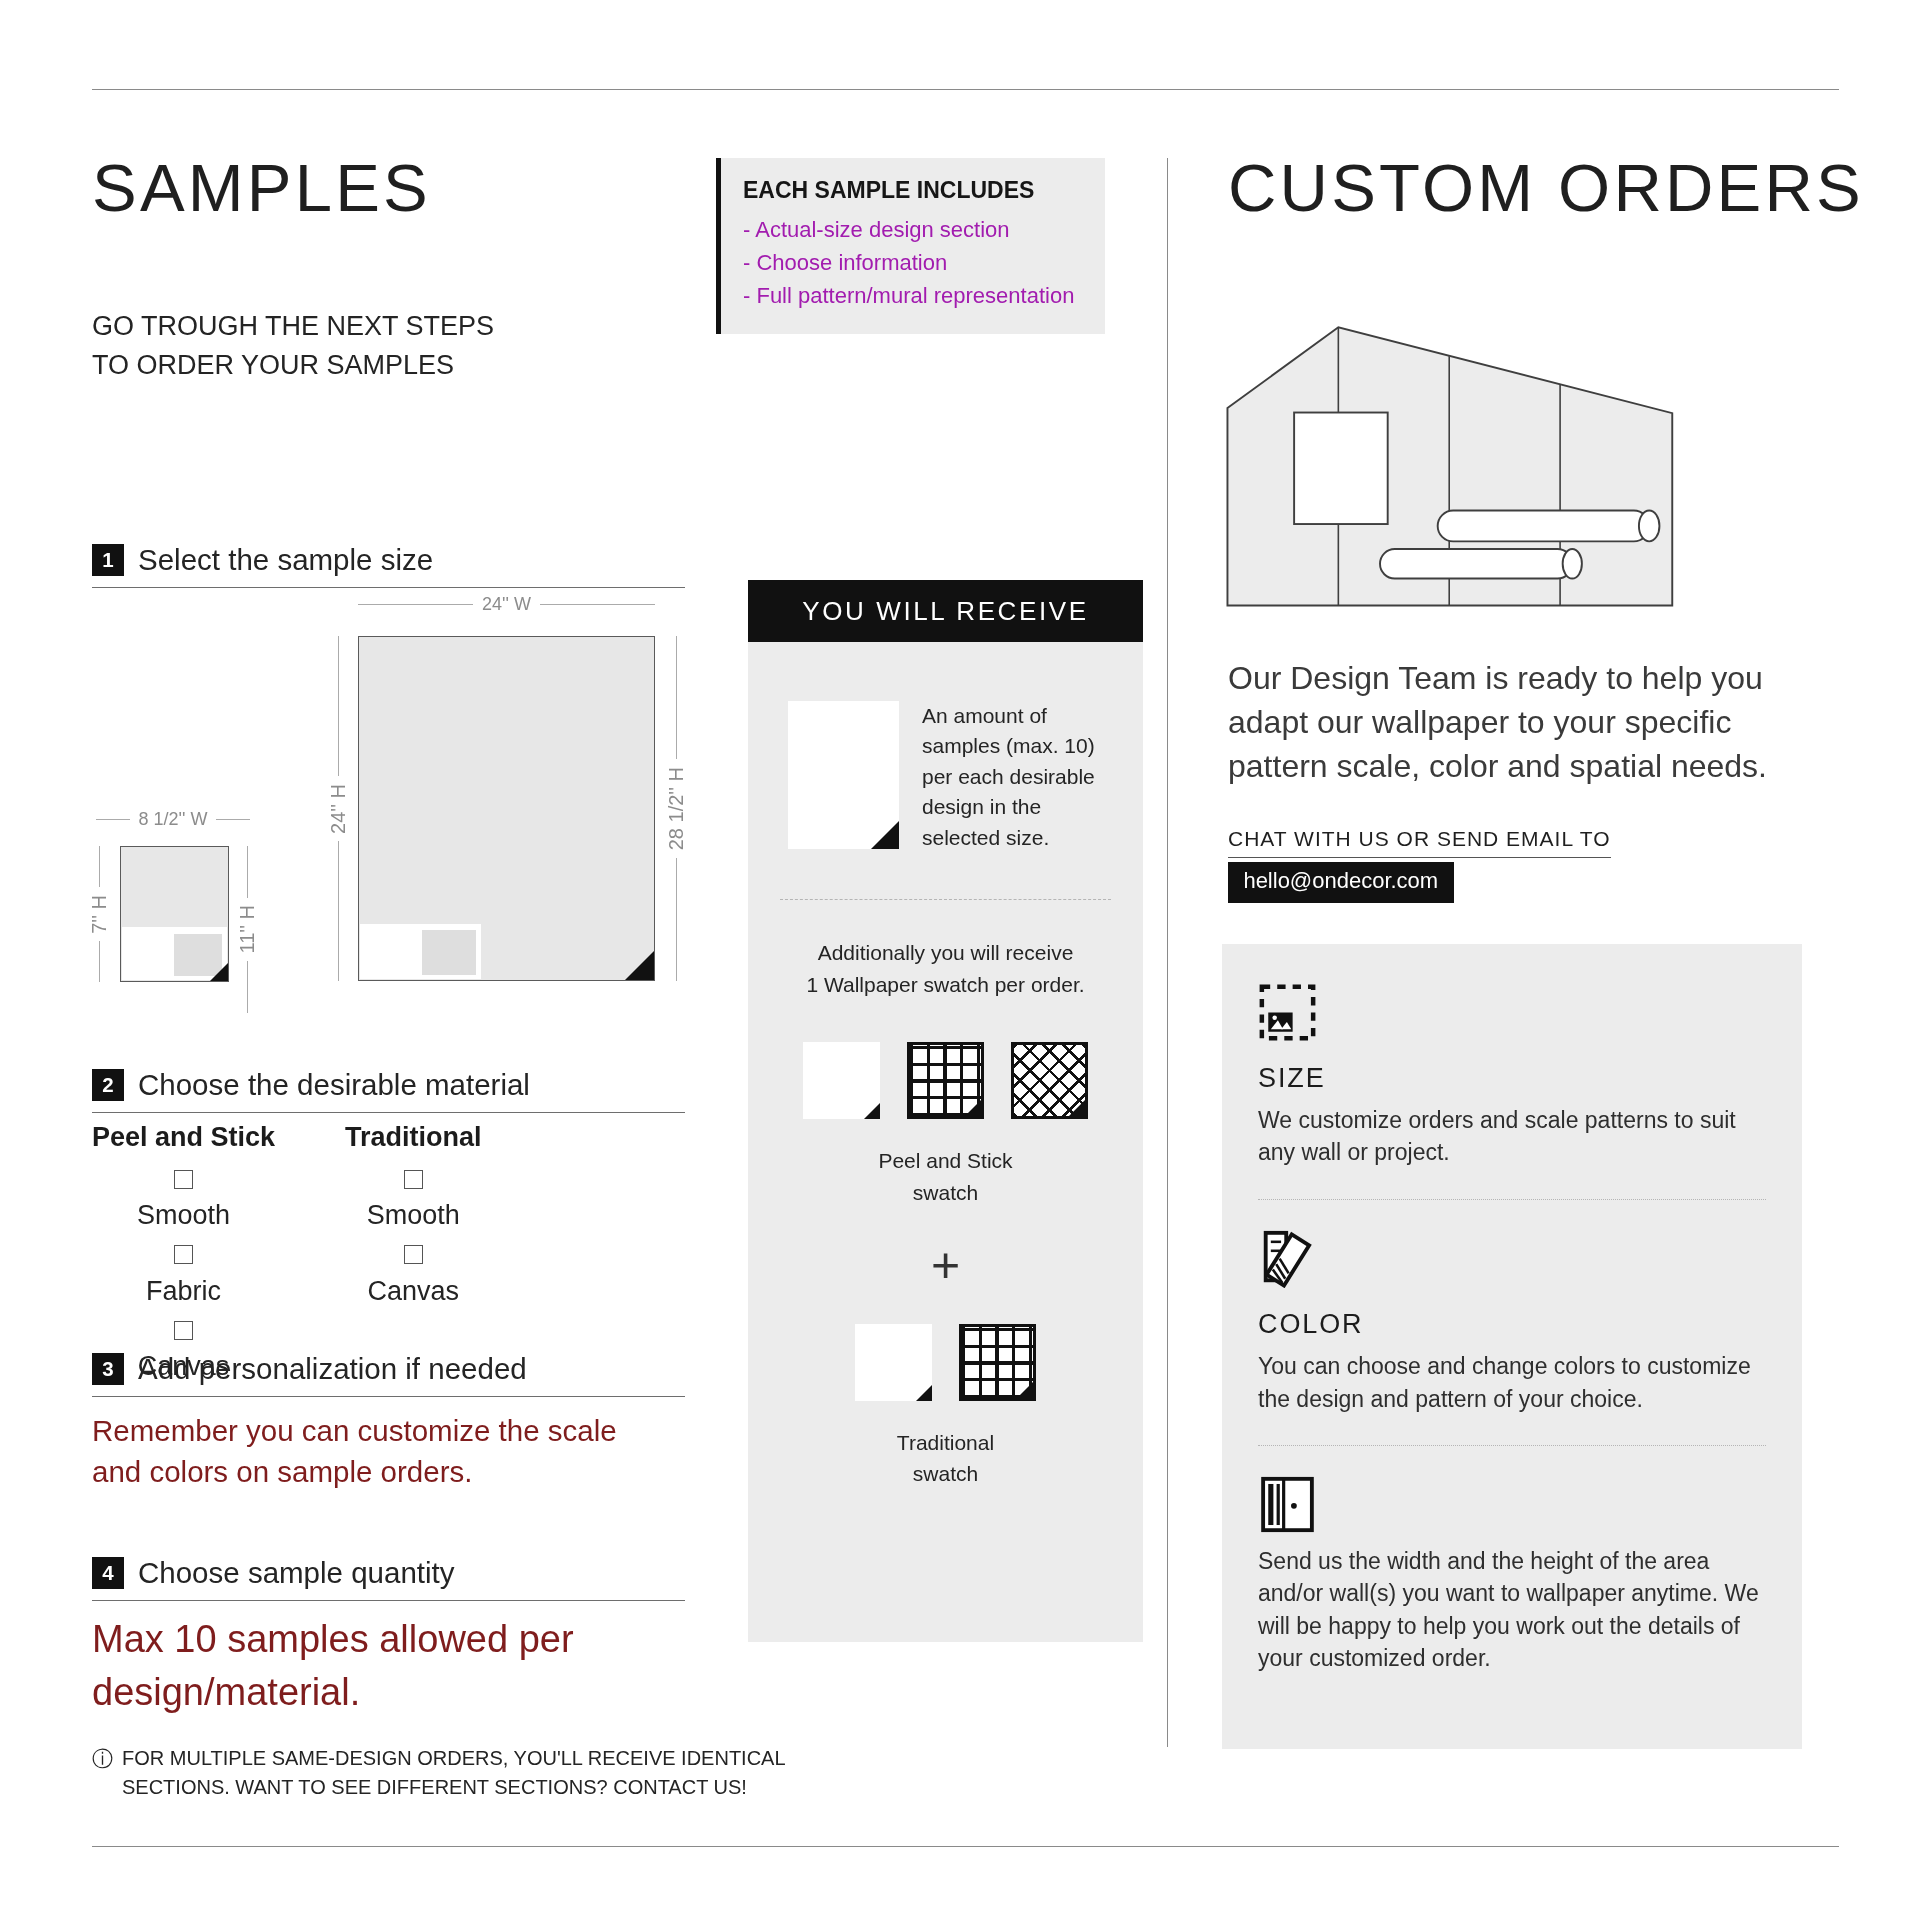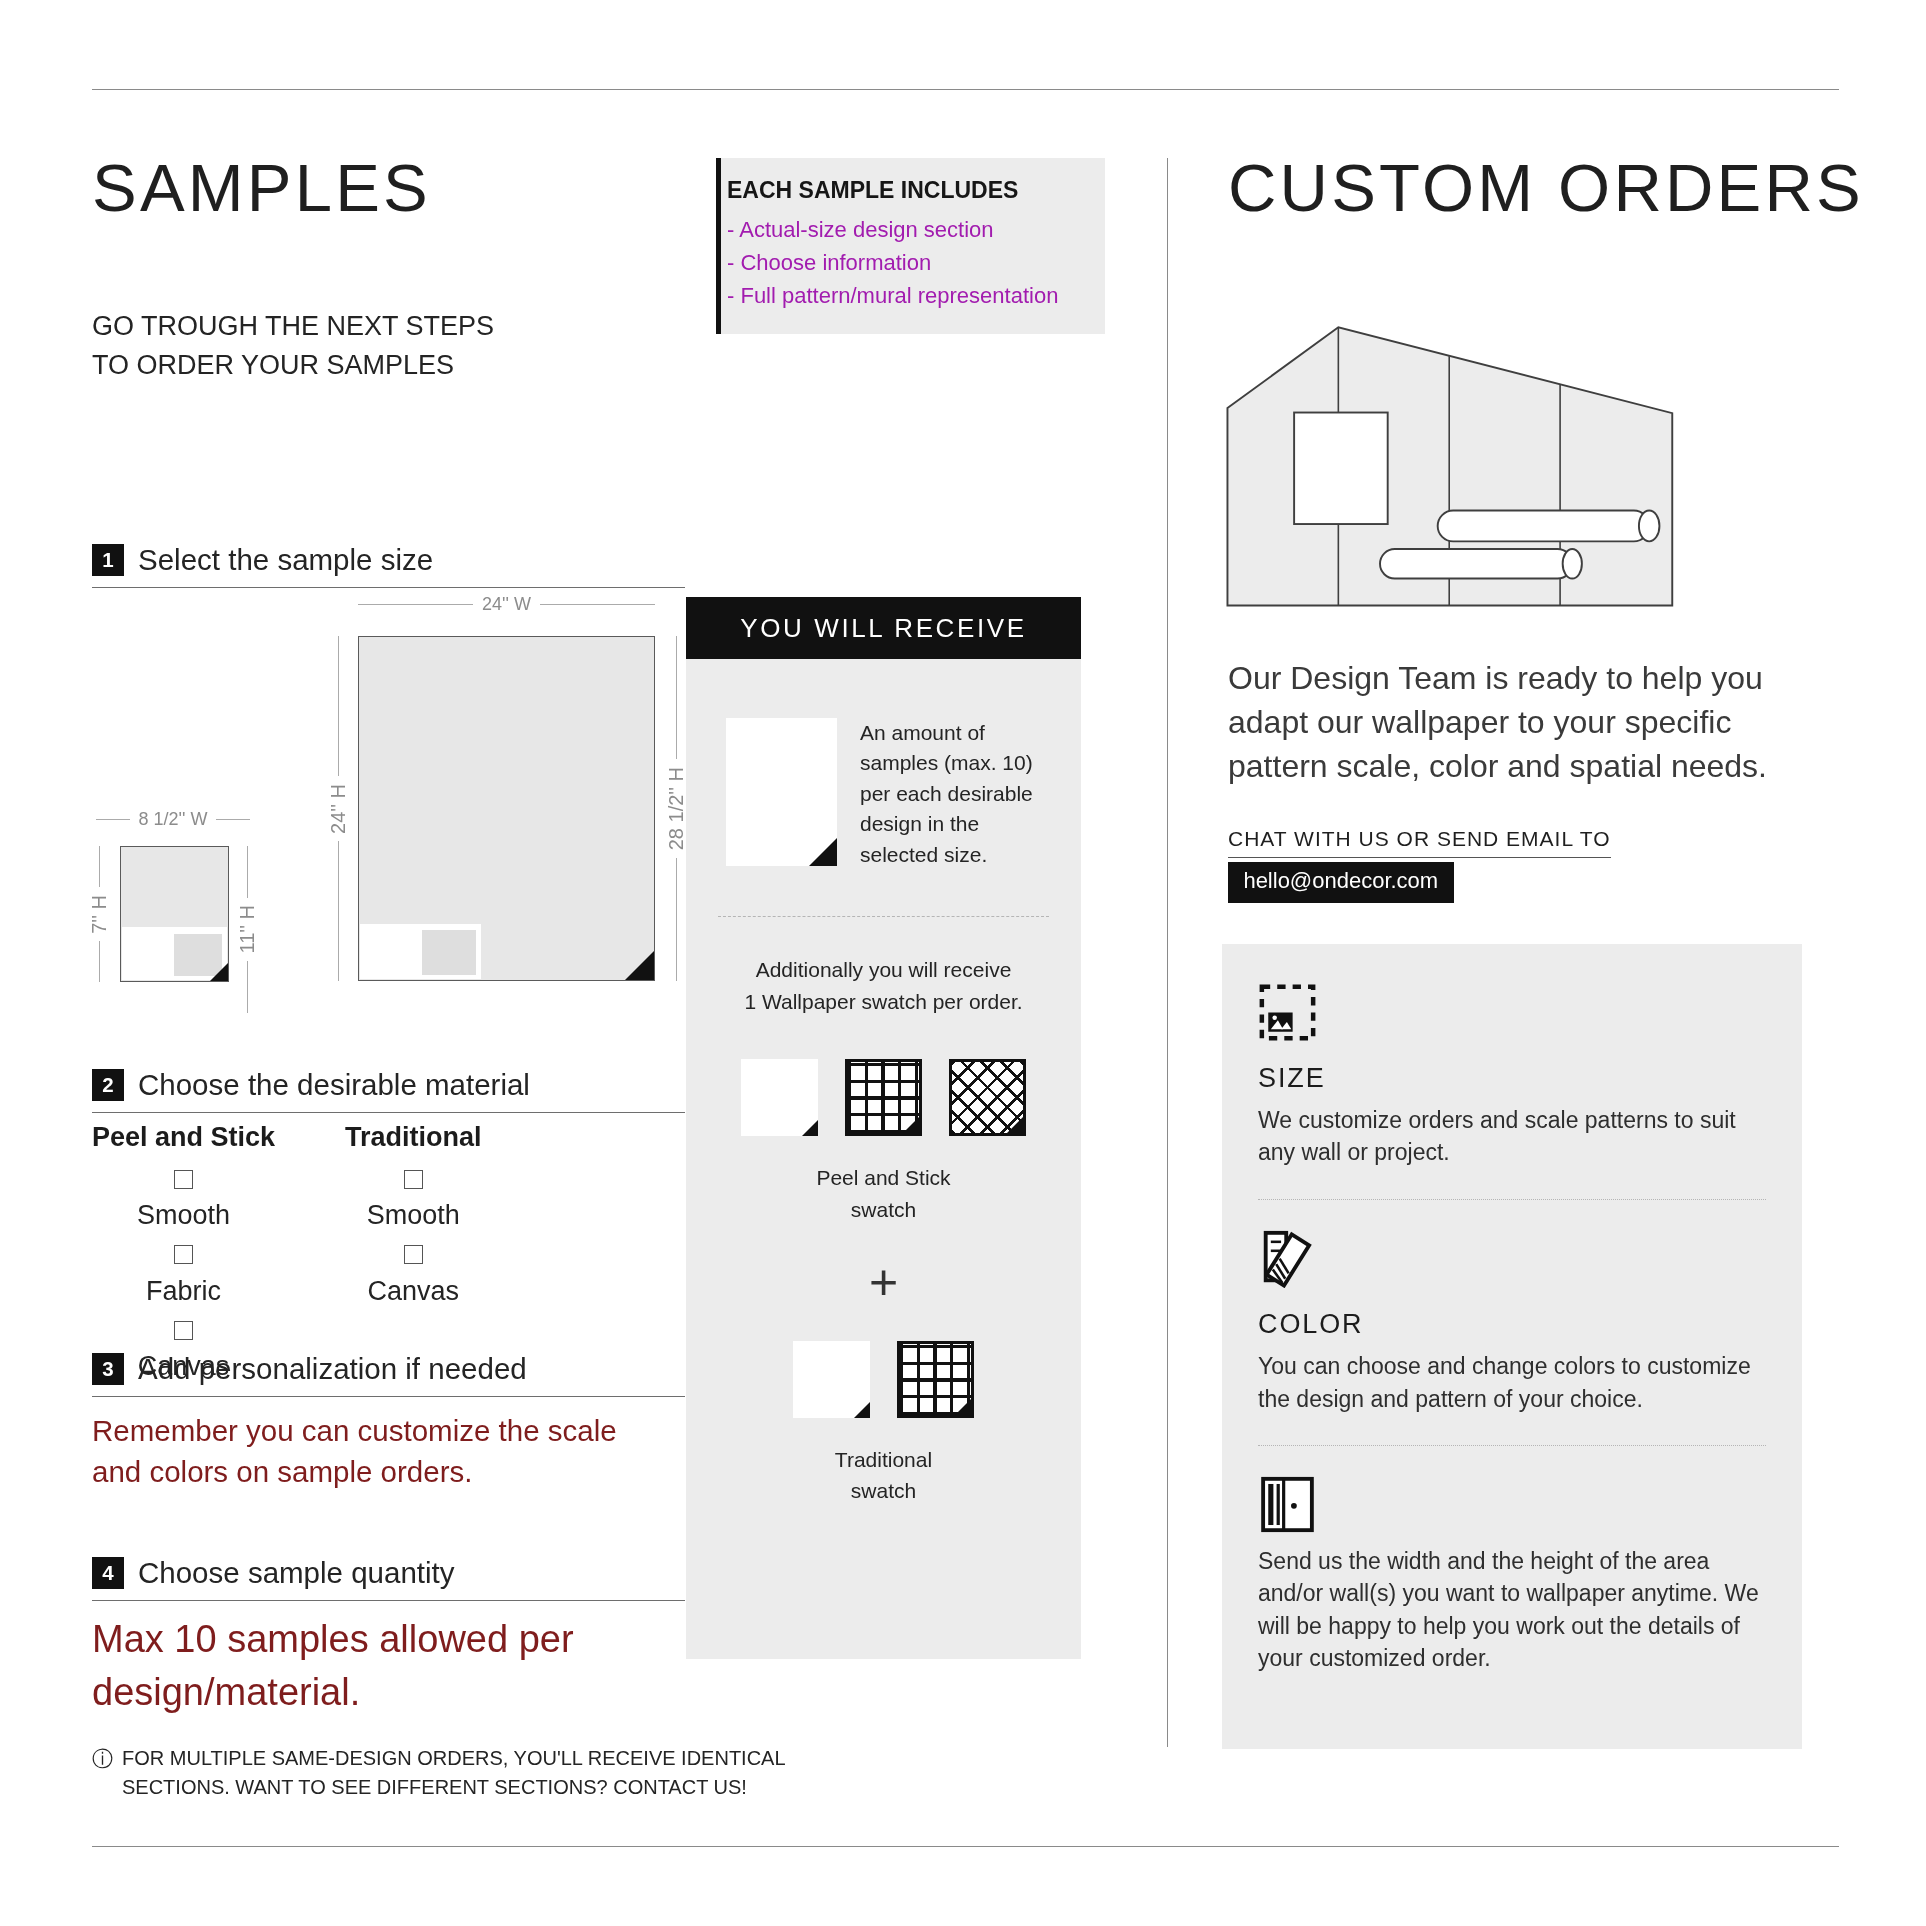--- a/index.html
+++ b/index.html
@@ -14,21 +14,21 @@
 
   .rule-h { background:#8a8a8a; height:1.3px; }
   .rule-v { background:#8a8a8a; width:1.3px; }
 
   .big-title { font-size:67px; font-weight:300; letter-spacing:3.2px; color:#1f1f1f; white-space:nowrap; }
 
   .intro { font-size:27px; line-height:1.45; color:#242424; }
   .intro span { display:block; }
 
   
-  .includes { background:#ececec; border-left:5.8px solid #111; padding:19px 6px 22px; width:389px; }
+  .includes { background:#ececec; border-left:5.8px solid #111; padding:19px 22px 22px; width:389px; }
   .includes .inc-title { font-weight:bold; font-size:23px; margin-bottom:9px; color:#161616; }
   .includes .inc-item { font-size:22px; line-height:1.5; color:#a21caf; padding-left:19px; text-indent:-19px; }
 
   
   .step-header { display:flex; align-items:center; gap:14px; border-bottom:1.3px solid #6e6e6e; padding-bottom:10.3px; width:593px; }
   .step-num { width:32px; height:32px; background:#111; color:#fff; font-size:20.5px; font-weight:bold;
               display:flex; align-items:center; justify-content:center; flex:none; }
   .step-label { font-size:29.5px; color:#242424; white-space:nowrap; }
   .step-text { font-size:29.5px; line-height:1.4; color:#7f1d1d; }
 
@@ -210,21 +210,21 @@
   <div class="step-num">4</div>
   <div class="step-label">Choose sample quantity</div>
 </div>
 <div class="abs step-text" style="left:92px; top:1613px; width:616px; font-size:38px;">Max 10 samples allowed per design/material.</div>
 
 <div class="abs note" style="left:92px; top:1744px;">
   <span class="ni">ⓘ</span>
   <span>FOR MULTIPLE SAME-DESIGN ORDERS, YOU'LL RECEIVE IDENTICAL SECTIONS. WANT TO SEE DIFFERENT SECTIONS? CONTACT US!</span>
 </div>
 
-<div class="abs receive" style="left:686px; top:580px;margin-top:17px;">
+<div class="abs receive" style="left:748px; top:580px;">
   <div class="receive-header">YOU WILL RECEIVE</div>
 
   <div class="page-row">
     <div class="page-icon">
       <span class="fold fold-44"></span>
     </div>
     <div class="ptxt">An amount of samples (max. 10) per each desirable design in the selected size.</div>
   </div>
 
   <div class="dashed-sep"></div>

